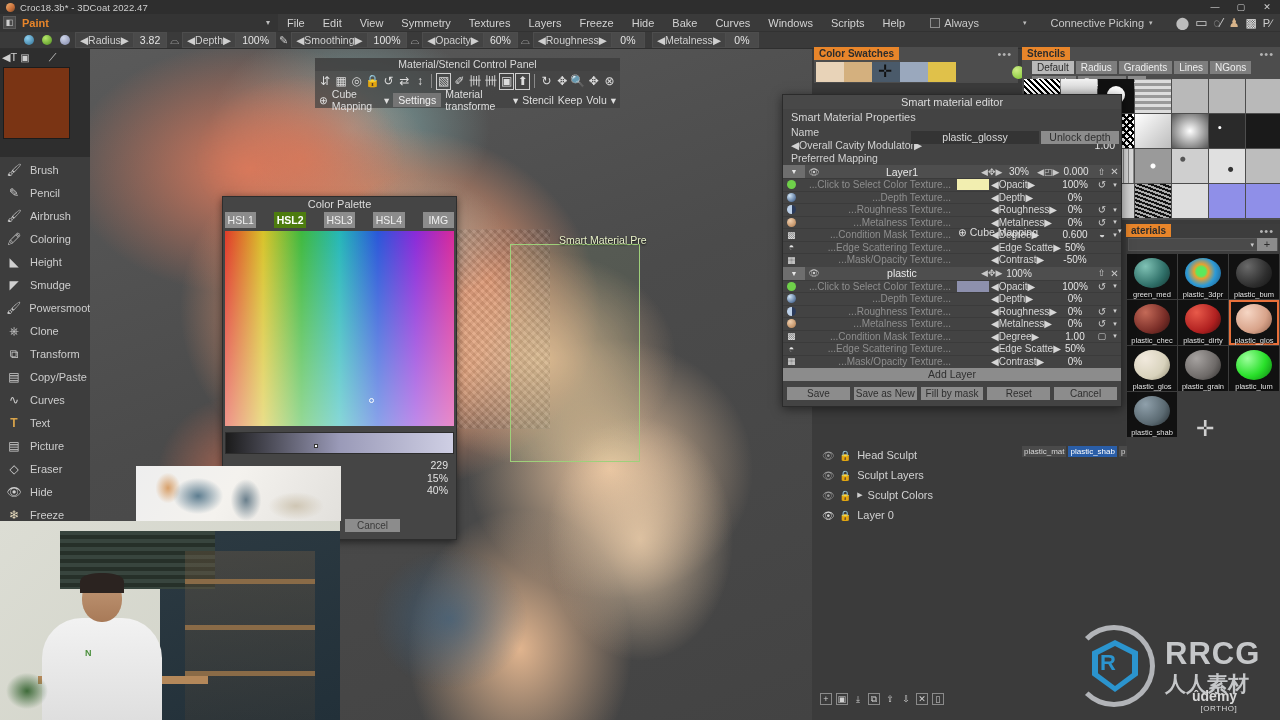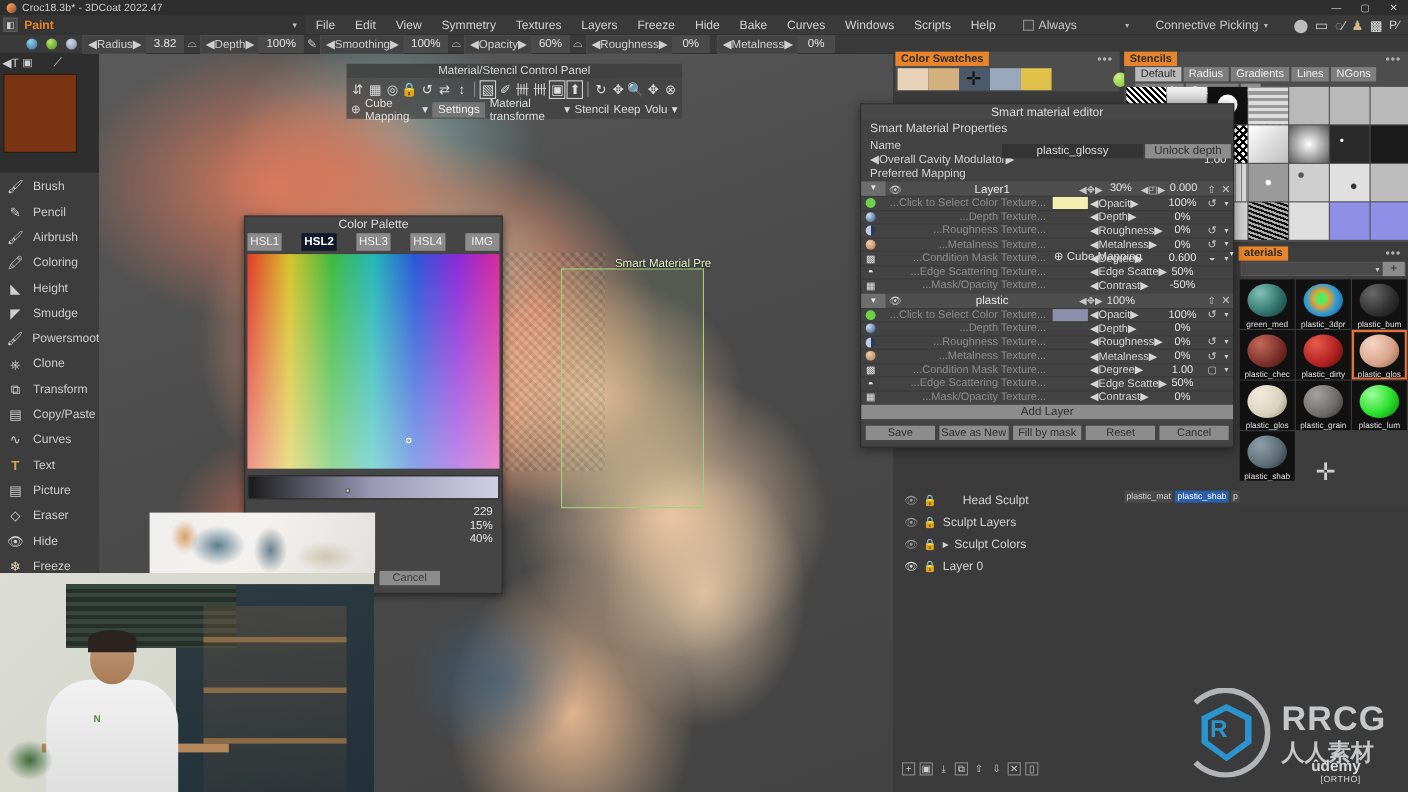--- a/index.html
+++ b/index.html
@@ -105,21 +105,21 @@
      text-shadow:0 1px 2px #000;margin-left:23px;}
 
   
   .cpal { position:absolute; left:222px; top:196px; width:235px; background:#454545;
      border:1px solid #2d2d2d; box-shadow:0 2px 8px rgba(0,0,0,.55);}
   .cpal-title { height:15px; line-height:15px; text-align:center; font-size:11px; color:#dcdcdc;
      background:#454545;}
   .cpal-tabs { display:flex; height:16px; margin:0 2px; gap:18px;}
   .cpal-tabs .tb { flex:1; background:#8c8c8c; color:#efefef; font-size:10.5px; text-align:center;
      line-height:16px; }
-  .cpal-tabs .tb.on { background:#0f172a; color:#fff; font-weight:bold;}
+  .cpal-tabs .tb.on { background:#4d7c0f; color:#fff; font-weight:bold;}
   .cpal-sv { margin:3px 2px 0 2px; height:195px;
      background:
        linear-gradient(to bottom, rgba(255,255,255,.0) 0%, rgba(255,255,255,.45) 100%),
        linear-gradient(to right,#e03b2a,#d8c32a,#3fb93f,#25b7b7,#2a57d8,#8a2ad8,#d82a9a);}
   .cpal-cursor { position:absolute; left:369px; top:398px; width:5px; height:5px;
      border:1px solid #fff; border-radius:50%;}
   .cpal-strip { margin:6px 2px 0 2px; height:22px; border:1px solid #2d2d2d;
      background:linear-gradient(to right,#1b1b1b,#9a9ab8,#cfcfe4);}
   .cpal-strip-cursor { position:absolute; left:314px; top:444px; width:4px;height:4px;
      background:#fff; border:1px solid #333;}
@@ -871,21 +871,21 @@
       <div>Fill by mask</div>
       <div>Reset</div>
       <div>Cancel</div>
     </div>
   </div>
 
   <div class="sclayers">
     <div class="sc-row">
       <span class="i">👁</span>
       <span class="i">🔒</span>
-      <span style="margin-left:18px">Head Sculpt</span>
+      <span style="margin-left:0">Head Sculpt</span>
     </div>
     <div class="sc-row">
       <span class="i">👁</span>
       <span class="i">🔒</span>
       <span>Sculpt Layers</span>
     </div>
     <div class="sc-row">
       <span class="i">👁</span>
       <span class="i">🔒</span>
       <span class="exp">▶</span>

